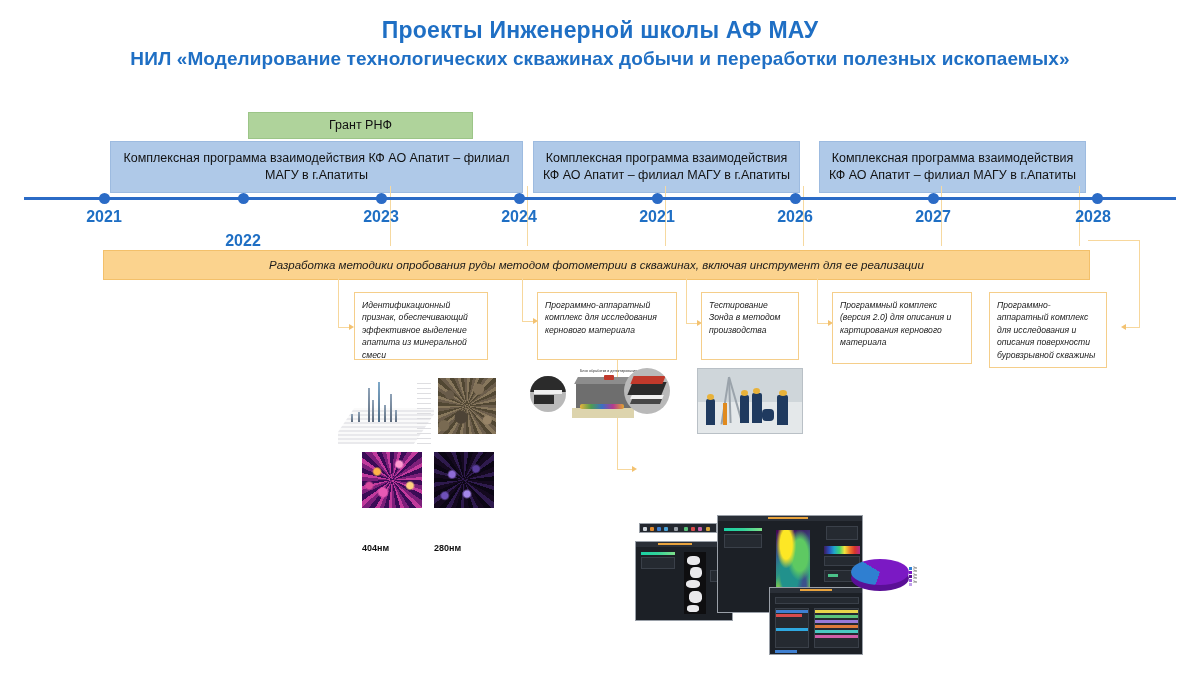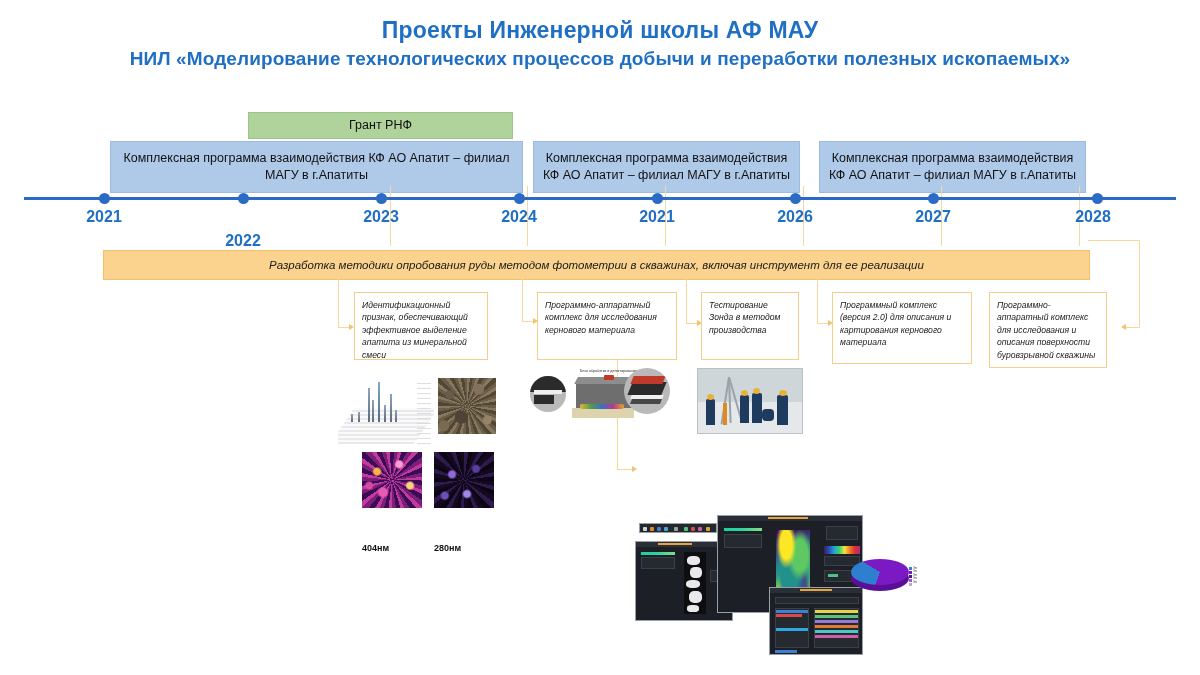--- a/index.html
+++ b/index.html
@@ -131,24 +131,24 @@
   .toolbar-strip{position:absolute;background:#23272e;border:1px solid #9aa0a8;box-sizing:border-box;}
   .tool-ic{position:absolute;width:4px;height:4px;border-radius:1px;}
 </style>
 </head>
 <body>
 
 <div class="stage">
 
   <div class="title-wrap">
     <div class="title1">Проекты Инженерной школы АФ МАУ</div>
-    <div class="title2">НИЛ «Моделирование технологических процессов добычи и переработки полезных ископаемых»</div>
-  </div>
-
-  <div class="bar bar-green" style="left:248px;top:112px;width:265px;height:27px;">
+    <div class="title2">НИЛ «Моделирование технологических скважинах добычи и переработки полезных ископаемых»</div>
+  </div>
+
+  <div class="bar bar-green" style="left:248px;top:112px;width:225px;height:27px;">
     <span>Грант РНФ</span>
   </div>
 
   <div class="bar bar-blue" style="left:110px;top:141px;width:413px;height:52px;">
     <span>Комплексная программа взаимодействия КФ АО Апатит – филиал МАГУ в г.Апатиты</span>
   </div>
 
   <div class="bar bar-blue" style="left:533px;top:141px;width:267px;height:52px;">
     <span>Комплексная программа взаимодействия КФ АО Апатит – филиал МАГУ в г.Апатиты</span>
   </div>

